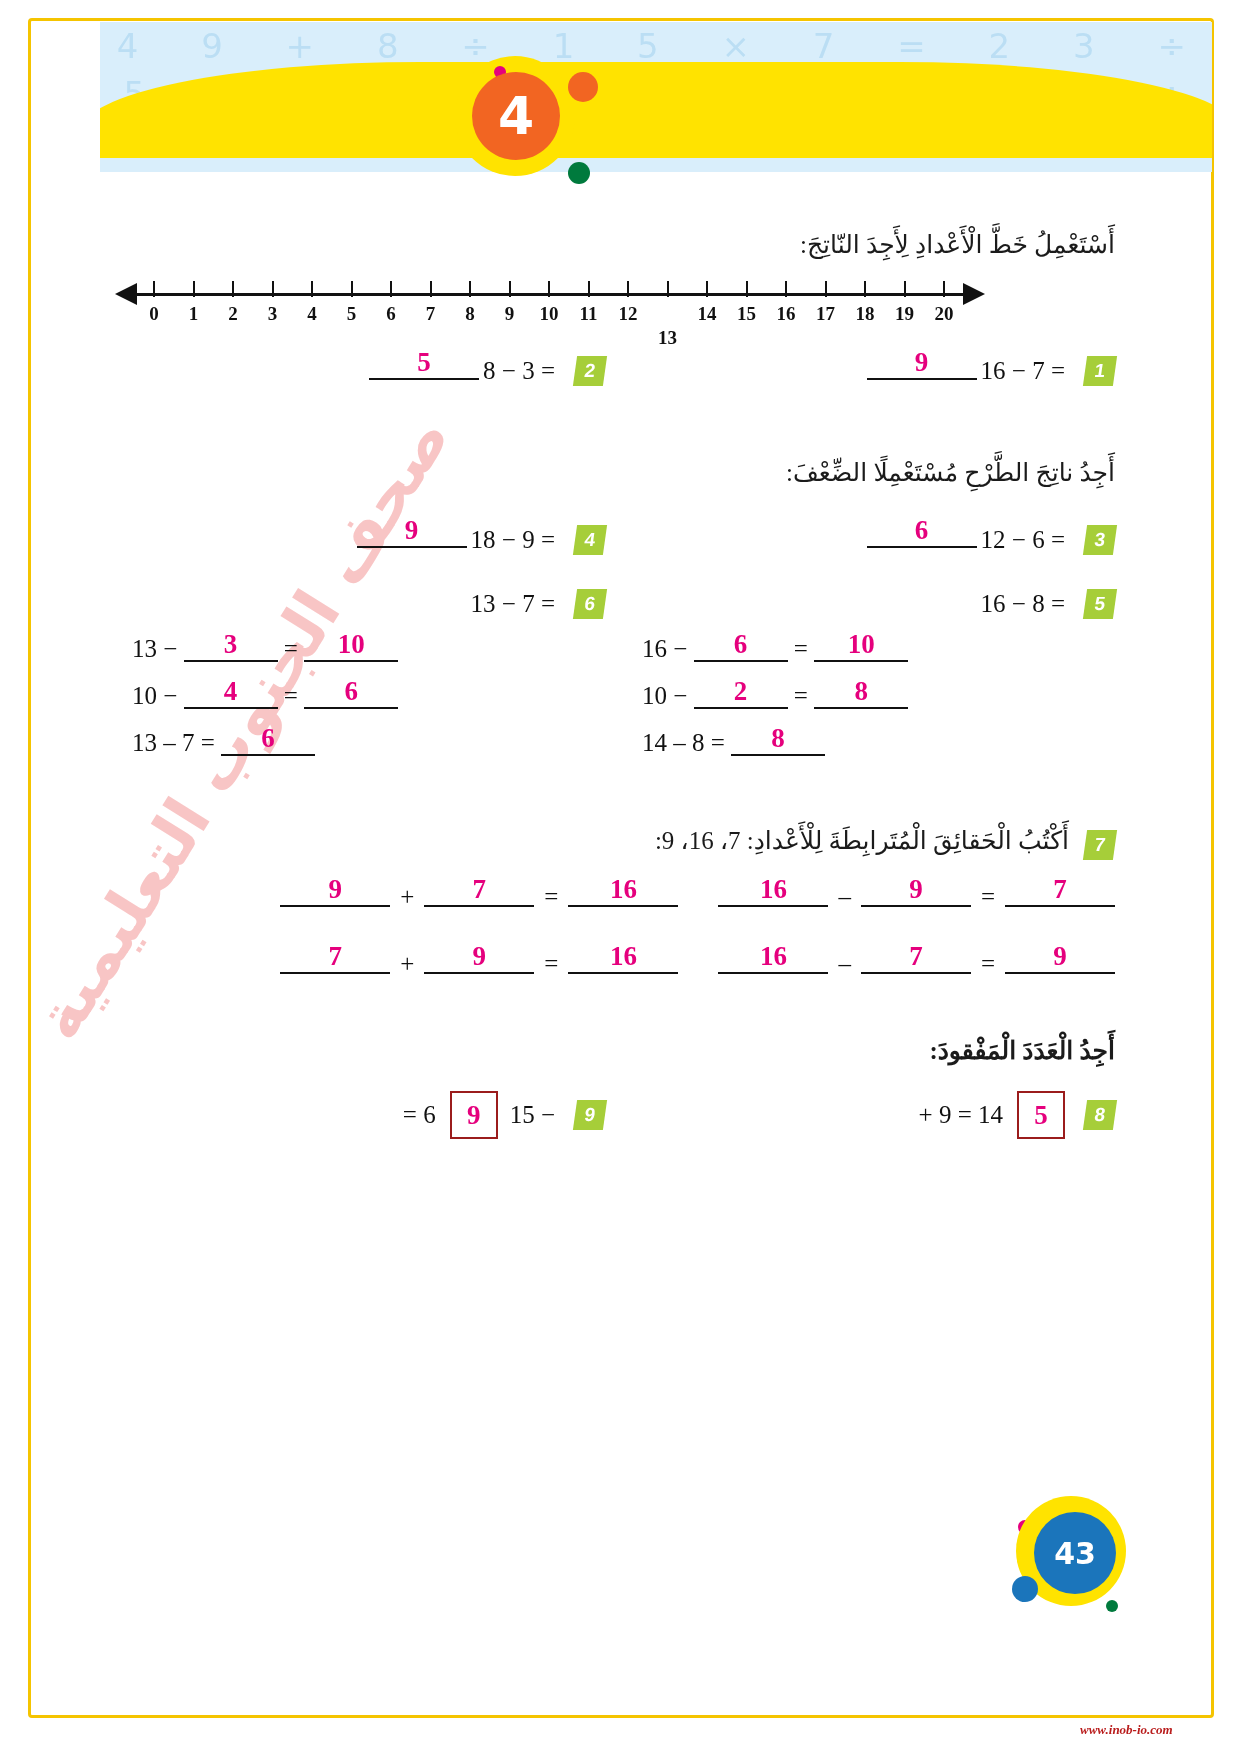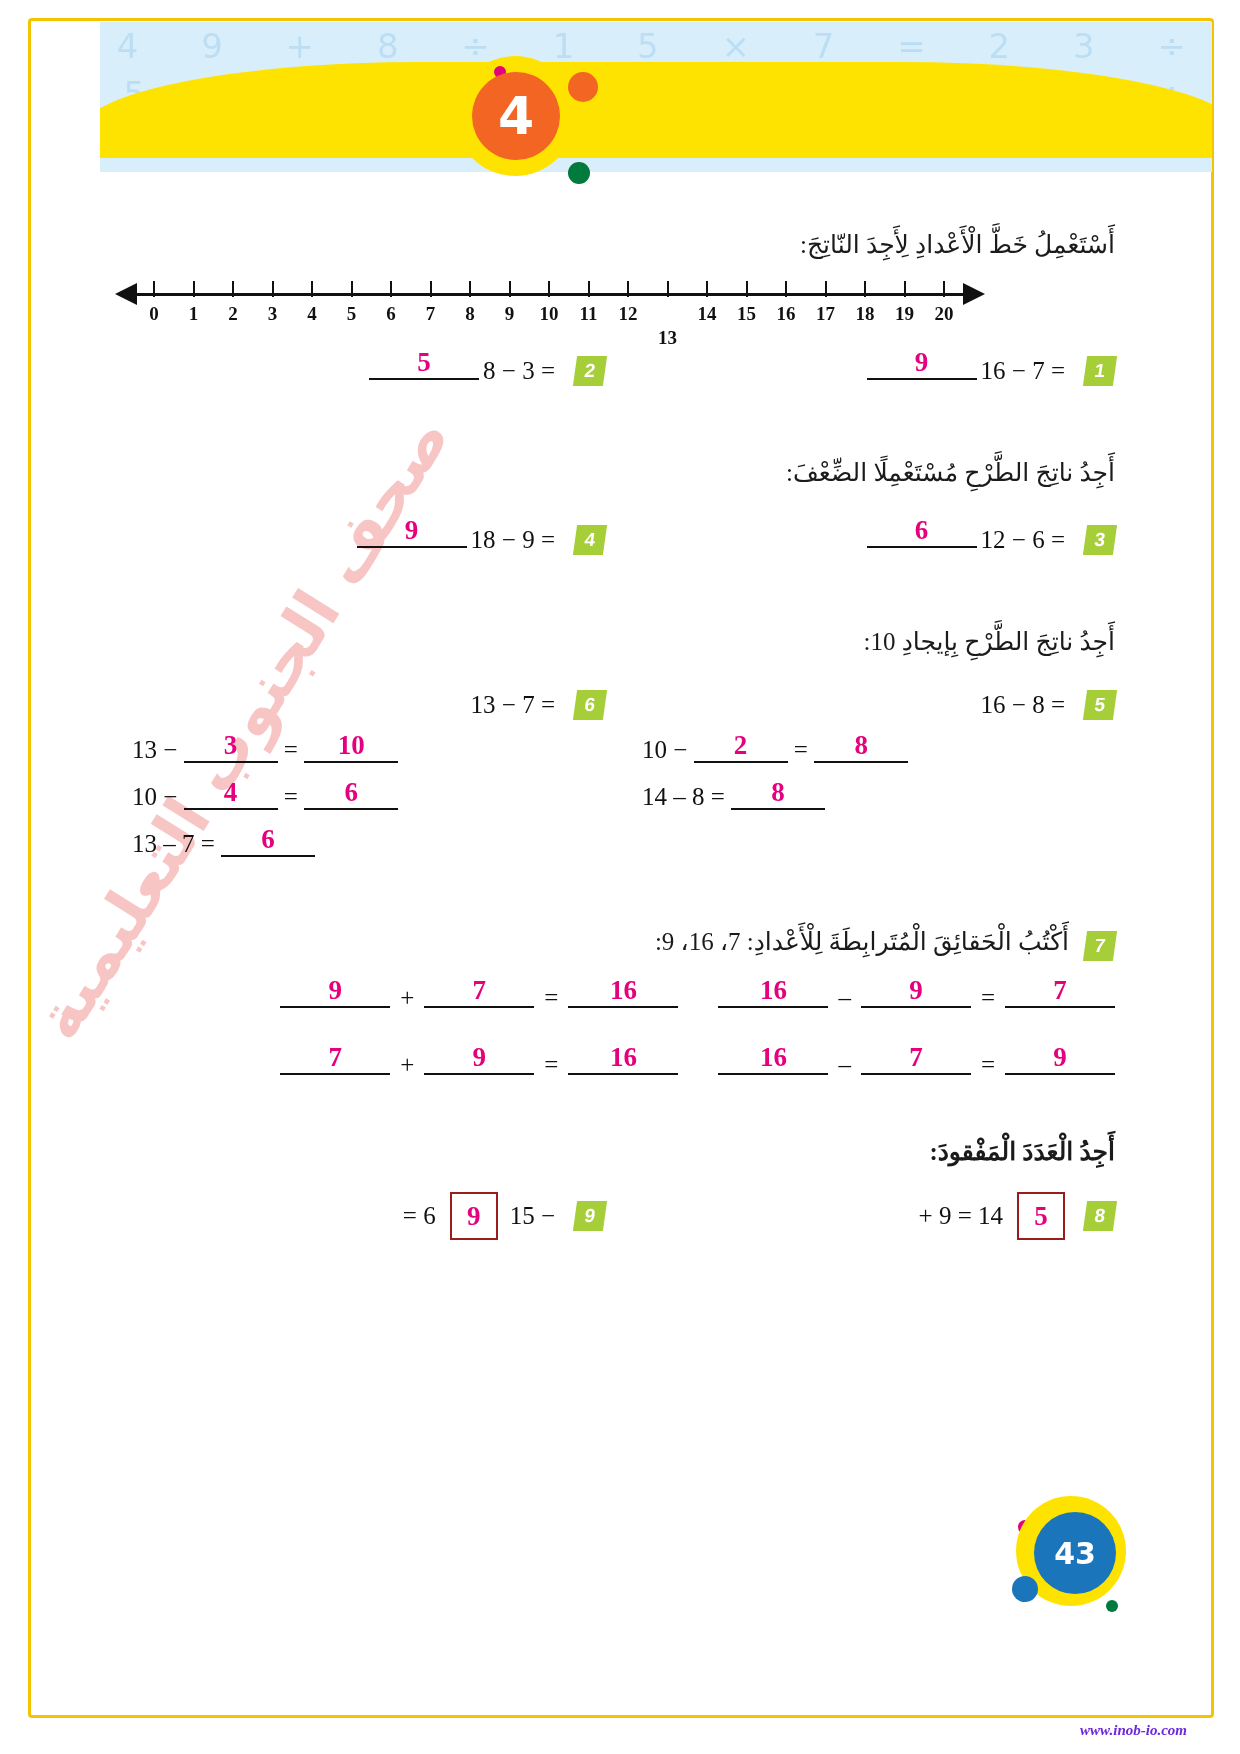--- a/index.html
+++ b/index.html
@@ -152,22 +152,22 @@
   
   .pagenum-wrap{position:absolute;left:1010px;top:1490px;width:140px;height:130px;}
   .pn-yellow{position:absolute;left:6px;top:6px;width:110px;height:110px;border-radius:50%;background:#ffe300;}
   .pn-blue{position:absolute;left:24px;top:22px;width:82px;height:82px;border-radius:50%;background:#1b75bb;
            color:#fff;font-family:"DejaVu Sans",sans-serif;font-weight:bold;font-size:30px;
            display:flex;align-items:center;justify-content:center;}
   .pn-dot-m{position:absolute;left:8px;top:30px;width:14px;height:14px;border-radius:50%;background:#e5007d;}
   .pn-dot-b{position:absolute;left:2px;top:86px;width:26px;height:26px;border-radius:50%;background:#1b75bb;}
   .pn-dot-g{position:absolute;left:96px;top:110px;width:12px;height:12px;border-radius:50%;background:#007a3d;}
 
-  .site{position:absolute;left:1080px;top:1722px;font-size:15px;font-weight:bold;font-style:italic;
-        color:#6d28d9;font-family:"Liberation Serif",serif;}
+  .site{position:absolute;left:1080px;top:1722px;font-size:13px;font-weight:bold;font-style:italic;
+        color:#b91c1c;font-family:"Liberation Serif",serif;}
 </style>
 </head>
 <body>
 
 <div id="page">
 
   <div class="left-bar"></div>
   <div class="page-border"></div>
 
   <div class="header-band">
@@ -258,28 +258,33 @@
         <span class="eq">12 − 6 =</span>
         <span class="blank">6</span>
       </div>
       <div class="col">
         <span class="exbox">4</span>
         <span class="eq">18 − 9 =</span>
         <span class="blank">9</span>
       </div>
     </div>
 
-    <p class="instr" style="margin-top:72px;">أَجِدُ ناتِجَ الطَّرْحِ بِإيجادِ 10:</p>
 
     <div class="row" style="margin-top:34px;">
 
       <div class="col">
         <div>
           <span class="exbox">5</span>
           <span class="eq">16 − 8 =</span>
+        </div>
+        <div class="sub-line indent">
+          <span>16 −</span>
+          <span class="blank short">6</span>
+          <span>=</span>
+          <span class="blank short">10</span>
         </div>
         <div class="sub-line indent">
           <span>10 −</span>
           <span class="blank short">2</span>
           <span>=</span>
           <span class="blank short">8</span>
         </div>
         <div class="sub-line indent">
           <span>14 – 8 =</span>
           <span class="blank short">8</span>

